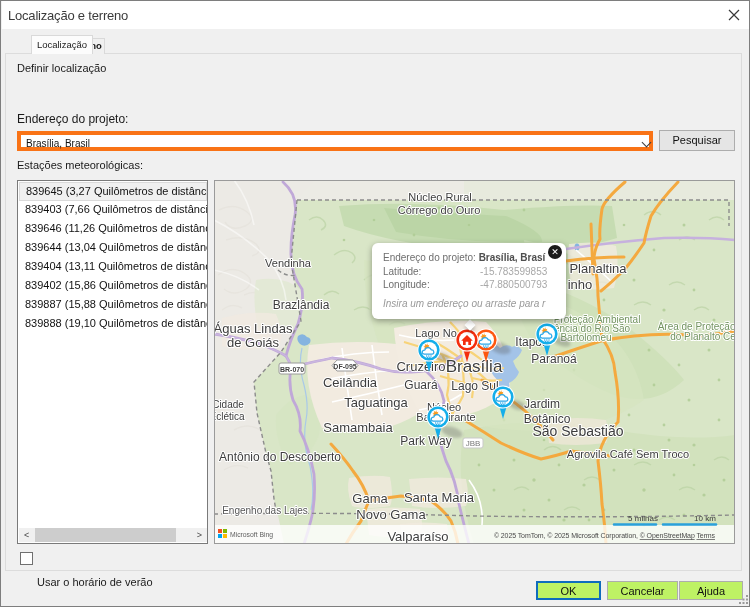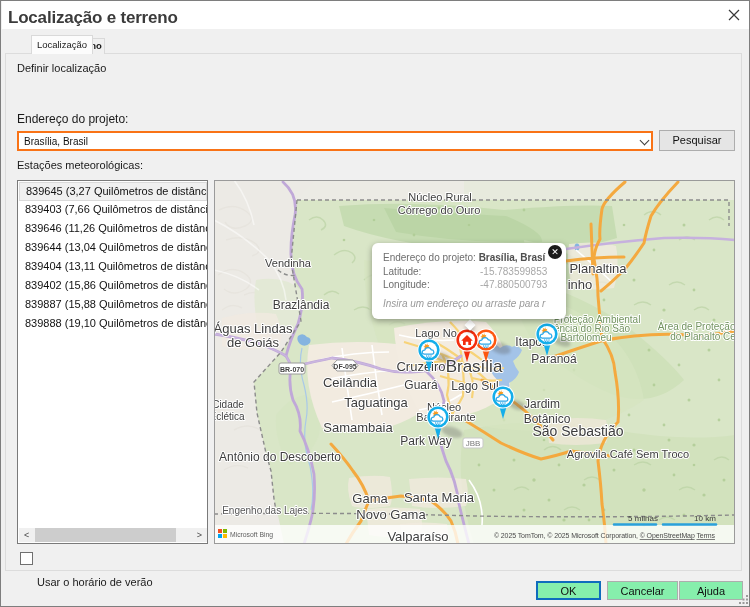--- a/index.html
+++ b/index.html
@@ -1,47 +1,47 @@
 <!DOCTYPE html>
 <html><head><meta charset="utf-8">
 <style>
 * { box-sizing: border-box; margin:0; padding:0; }
 body { font-family:"Liberation Sans",sans-serif; background:#fff; }
 #win { position:relative; width:750px; height:607px; background:#f0f0f0; border:1px solid #7e7e7e; overflow:hidden; }
 .abs { position:absolute; }
 #titlebar { left:1px; top:0; width:748px; height:28px; background:#fff; }
-#title { left:7px; top:7px; font-size:17px; color:#3b3b3b; letter-spacing:-0.2px;font-weight:bold;}
+#title { left:7px; top:7px; font-size:13px; color:#3b3b3b; letter-spacing:-0.2px;}
 #closex { left:727px; top:8px; width:12px; height:12px; }
 #tabpage { left:4px; top:52px; width:737px; height:518px; border:1px solid #dcdcdc; background:#f0f0f0; }
 .tab { font-size:9.5px; color:#1a1a1a; text-align:center; }
 #tab1 { left:6px; top:34px; width:62px; height:19px; background:#fcfcfc; border:1px solid #d9d9d9; border-bottom:none; padding-top:3px; z-index:3;margin-left:24px;}
 #tab2 { left:63px; top:37px; width:41px; height:16px; background:#f0f0f0; border:1px solid #d9d9d9; border-bottom:none; padding-top:1px; z-index:2;font-weight:bold;}
 .lbl { font-size:11px; color:#1a1a1a; }
 #lbl1 { left:16px; top:61px; }
 #combo1 { left:16px; top:78px; width:557px; height:18px; background:#e6e6e6; border:1px solid #a6a6a6; font-size:10px; color:#1d1d1d; padding:2px 0 0 5px; }
 #lbl2 { left:16px; top:111px; font-size:12px; }
-#combo2 { left:16px; top:130px; width:636px; height:20px; background:#fff; border:2px solid #f97316; font-size:10px; color:#111; padding:3px 0 0 5px; }
+#combo2 { left:16px; top:130px; width:636px; height:20px; background:#fff; border:4px solid #f97316; font-size:10px; color:#111; padding:3px 0 0 5px; }
 .chev { position:absolute; width:7px; height:7px; border-right:1.5px solid #3c3c3c; border-bottom:1.5px solid #3c3c3c; transform:rotate(45deg); top:3px; }
 #btn-pesq { left:658px; top:129px; width:76px; height:21px; background:#e5e5e5; border:1px solid #adadad; font-size:11px; color:#111; text-align:center; padding-top:3px; }
 #lbl3 { left:16px; top:158px; }
 #listbox { left:16px; top:179px; width:191px; height:364px; background:#fff; border:1px solid #7a7a7a; overflow:hidden; }
 .li { position:absolute; left:1px; width:188px; height:19px; font-size:11px; color:#111; padding:2px 0 0 6px; white-space:nowrap; overflow:hidden; }
 #li0 { background:#f0f0f0; border:1px solid #dadada; }
 #hscroll { position:absolute; left:1px; bottom:1px; width:188px; height:14px; background:#f0f0f0; }
 #hthumb { position:absolute; left:16px; top:0px; width:141px; height:14px; background:#cdcdcd; }
 .sarr { position:absolute; top:2px; font-size:9px; color:#4a4a4a; }
 #mapbox { left:213px; top:179px; width:521px; height:364px; }
 #popup { left:371px; top:242px; width:194px; height:76px; background:#fff; border-radius:6px; box-shadow:0 2px 6px rgba(0,0,0,0.35); z-index:10; font-size:10px; }
 #ptail { left:465px; top:320px; width:8px; height:8px; background:#fff; transform:rotate(45deg); box-shadow:2px 2px 4px rgba(0,0,0,0.25); z-index:9; }
 #pclose { position:absolute; right:4px; top:2px; width:14px; height:14px; border-radius:50%; background:#1a1a1a; color:#fff; font-size:9px; text-align:center; line-height:14px; }
 .prow { position:absolute; left:11px; white-space:nowrap; color:#6e6e6e; }
 .pval { position:absolute; left:108px; color:#a8a8a8; }
 #checkbox { left:19px; top:551px; width:13px; height:13px; background:#fff; border:1px solid #707070; }
 #cblbl { left:36px; top:550px; font-size:11px; color:#1a1a1a;margin-top:25px; }
-.btn { position:absolute; top:580px; height:19px; background:#86efac; border:1px solid #adadad; font-size:11px; color:#111; text-align:center; padding-top:3px; }
+.btn { position:absolute; top:580px; height:19px; background:#bef264; border:1px solid #adadad; font-size:11px; color:#111; text-align:center; padding-top:3px; }
 #btn-ok { left:535px; width:65px; border:2px solid #0f6cbd; padding-top:2px; }
 #btn-cancel { left:606px; width:71px; }
 #btn-help { left:678px; width:64px; }
 </style></head>
 <body>
 <div id="win">
   <div id="titlebar" class="abs"></div>
   <div id="title" class="abs">Localização e terreno</div>
   <svg id="closex" class="abs" viewBox="0 0 12 12">
       <path d="M1 1 L11 11 M11 1 L1 11" stroke="#383838" stroke-width="1.2"></path>

